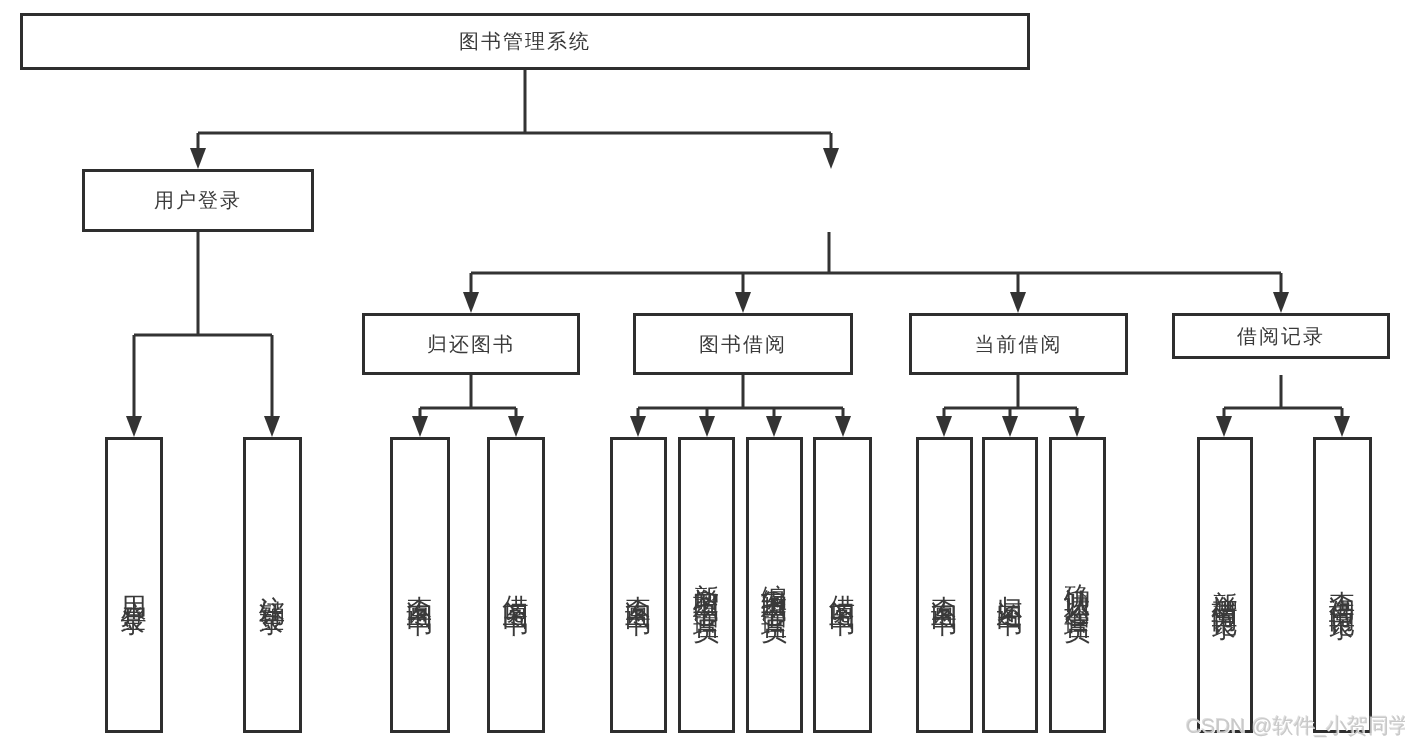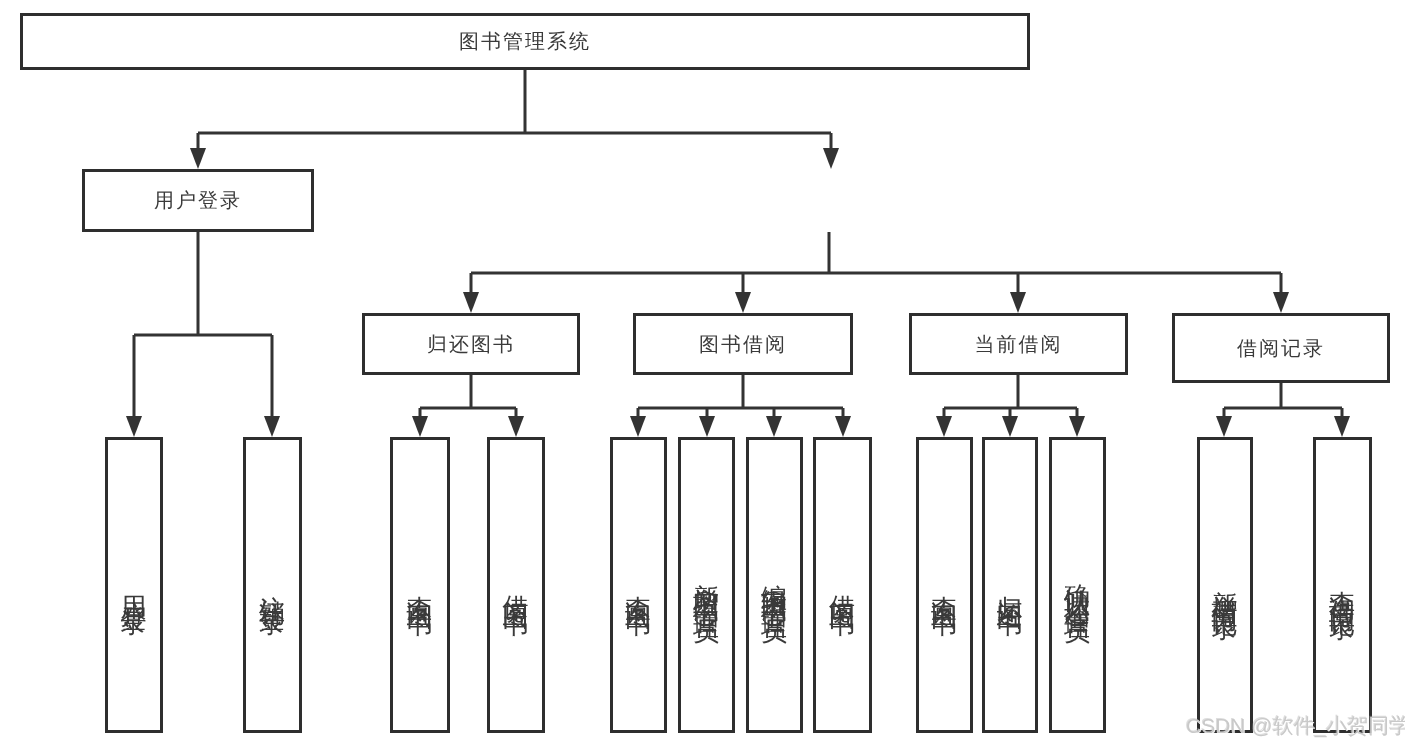--- a/index.html
+++ b/index.html
@@ -86,21 +86,21 @@
     </g>
   </svg>
 
   <div class="node hnode" style="left:20px;top:13px;width:1010px;height:57px">图书管理系统</div>
 
   <div class="node hnode" style="left:82px;top:169px;width:232px;height:63px">用户登录</div>
 
   <div class="node hnode" style="left:362px;top:313px;width:218px;height:62px">归还图书</div>
   <div class="node hnode" style="left:909px;top:313px;width:219px;height:62px">当前借阅</div>
   <div class="node hnode" style="left:633px;top:313px;width:220px;height:62px">图书借阅</div>
-  <div class="node hnode" style="left:1172px;top:313px;width:218px;height:70px">借阅记录</div>
+  <div class="node hnode" style="left:1172px;top:313px;width:218px;height:46px">借阅记录</div>
 
   <div class="node vnode" style="left:105px;top:437px;width:58px;height:296px">用户登录</div>
   <div class="node vnode" style="left:243px;top:437px;width:59px;height:296px">注销登录</div>
 
   <div class="node vnode" style="left:390px;top:437px;width:60px;height:296px">查询图书</div>
   <div class="node vnode" style="left:487px;top:437px;width:58px;height:296px">借阅图书</div>
 
   <div class="node vnode" style="left:610px;top:437px;width:57px;height:296px">查询图书</div>
   <div class="node vnode" style="left:678px;top:437px;width:57px;height:296px">新增图书（管理员）</div>
   <div class="node vnode" style="left:746px;top:437px;width:57px;height:296px">编辑图书（管理员）</div>

